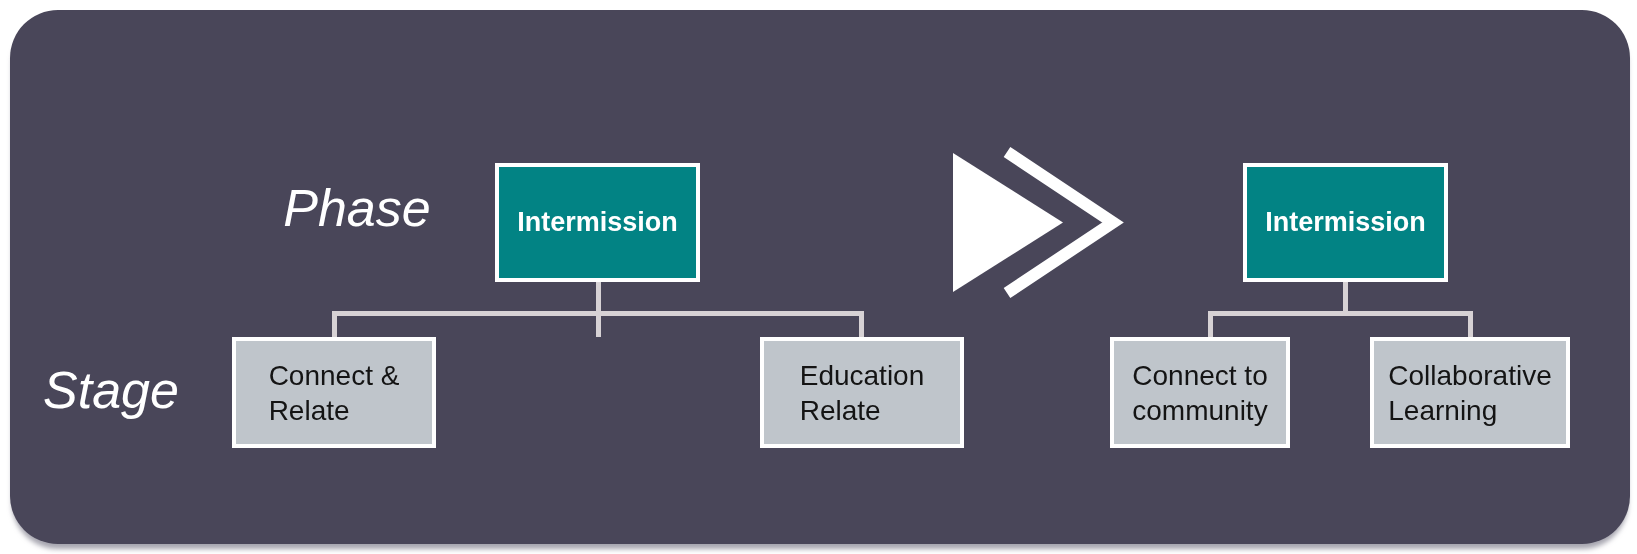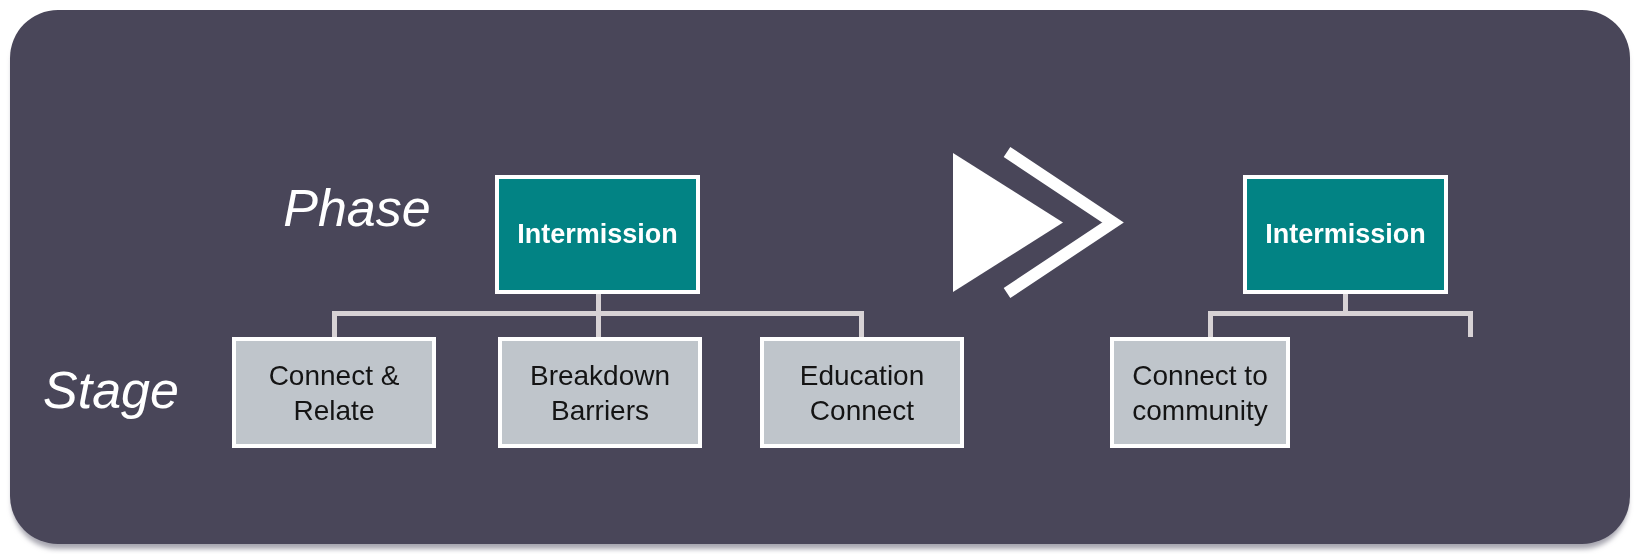--- a/index.html
+++ b/index.html
@@ -46,40 +46,38 @@
     top: 153px;
     background: var(--phase-box-bg, #028384);
     border: 4px solid var(--box-border, #ffffff);
     color: var(--phase-text, #ffffff);
     font-weight: bold;
     font-size: 27px;
     display: flex;
     align-items: center;
     justify-content: center;
     text-align: center;
-    margin-top: 12px;
   }
   .box-intermission { left: 485px; }
   .box-integration  { left: 1233px; }
 
   .stage-box {
     position: absolute;
     box-sizing: border-box;
     width: 204px;
     height: 111px;
     top: 327px;
     background: var(--stage-box-bg, #bfc5cb);
     border: 4px solid var(--box-border, #ffffff);
     color: var(--stage-text, #141414);
     font-size: 28px;
     line-height: 35px;
     display: flex;
     align-items: center;
     justify-content: center;
-    text-align: center;
     white-space: pre-line;
   }
   .box-connect-relate { left: 222px; }
   .box-breakdown      { left: 488px; }
   .box-education      { left: 750px; }
   .box-community      { left: 1100px; width: 180px; }
   .box-collaborative  { left: 1360px; width: 200px; }
 
   .connector {
     position: absolute;
@@ -128,38 +126,38 @@
     <div class="connector l-stem"></div>
     <div class="connector l-hbar"></div>
     <div class="connector l-drop1"></div>
     <div class="connector l-drop3"></div>
 
     <div class="phase-box box-intermission">Intermission</div>
 
     <div class="stage-box box-connect-relate">Connect &amp;
 Relate</div>
 
-    <div class="stage-box box-breakdown">Breakdown
-Barriers</div>
 
     <div class="stage-box box-education">Education
-Connect</div>
+Relate</div>
 
     <div class="arrow-wrap">
       <svg width="200" height="170" viewBox="0 0 200 170" xmlns="http://www.w3.org/2000/svg">
         <polygon class="arrow-tri" points="8,13 118,82.5 8,152"></polygon>
         <polyline class="arrow-chev" points="62,12 168,82.5 62,153"></polyline>
       </svg>
     </div>
 
     <div class="connector r-stem"></div>
     <div class="connector r-hbar"></div>
     <div class="connector r-drop1"></div>
     <div class="connector r-drop2"></div>
 
     <div class="phase-box box-integration">Intermission</div>
 
     <div class="stage-box box-community">Connect to
 community</div>
 
+    <div class="stage-box box-collaborative">Collaborative
+Learning</div>
 
   </div>
 </div>
 
 </body></html>

